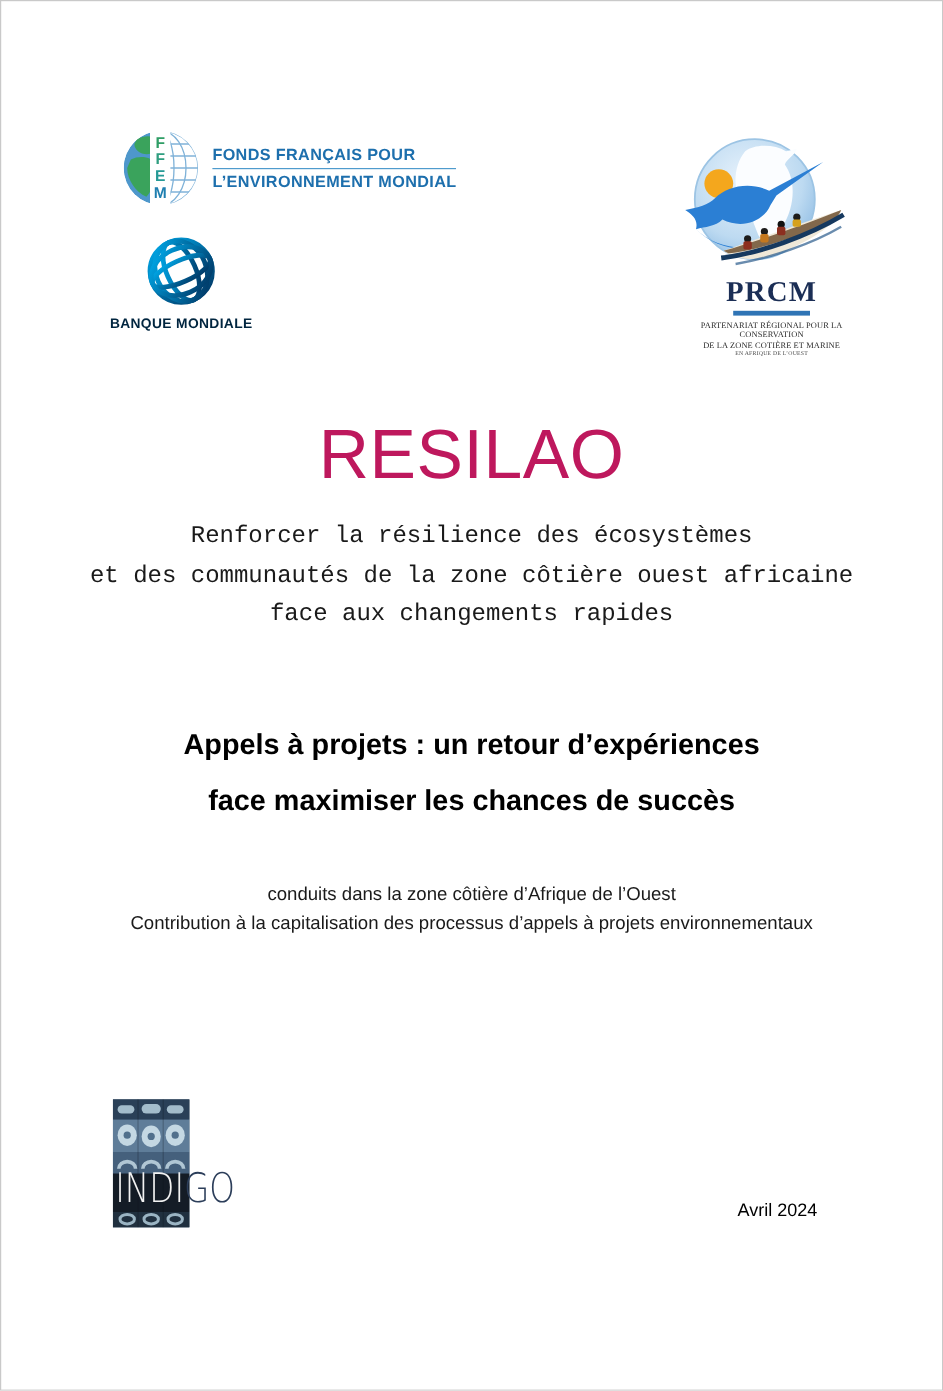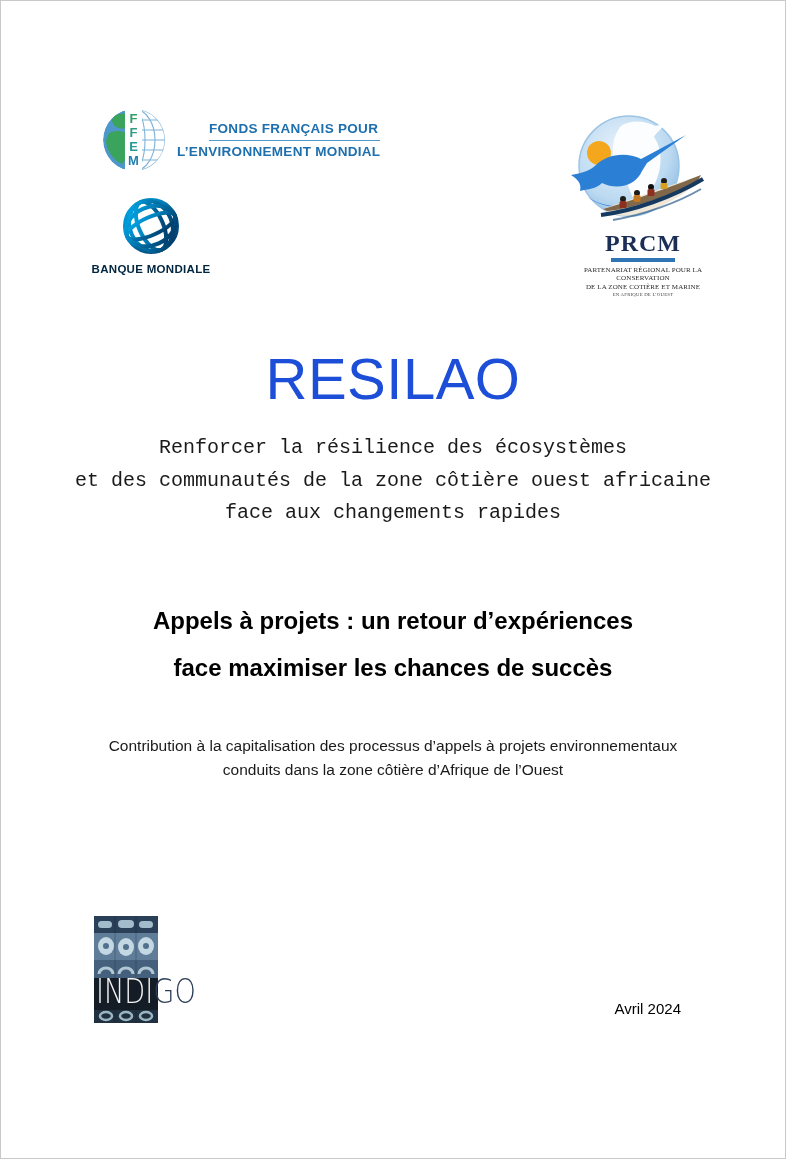--- a/index.html
+++ b/index.html
@@ -7,34 +7,34 @@
     position:relative;
     width:784px;height:1157px;
     border:1px solid #c9c9c9;
     background:#ffffff;
     font-family:"Liberation Sans",sans-serif;
     overflow:hidden;
   }
   
   .ffem{position:absolute;left:100px;top:106px;display:flex;align-items:center;gap:10px;}
   .ffem-text{color:#1d6fad;font-weight:bold;font-size:13.5px;letter-spacing:.3px;line-height:1;}
-  .ffem-line1{display:block;padding-bottom:4px;border-bottom:1.5px solid #4f9bcd;margin-bottom:4px;margin-left:32px;}
+  .ffem-line1{display:block;padding-bottom:4px;border-bottom:1.5px solid #4f9bcd;margin-bottom:4px;}
   .ffem-line2{display:block;}
   
   .wb{position:absolute;left:84px;top:194px;width:132px;text-align:center;}
   .wb-label{margin-top:2px;font-size:11.5px;font-weight:bold;color:#00253f;letter-spacing:.3px;}
   
   .prcm{position:absolute;left:558px;top:108px;width:168px;text-align:center;}
   .prcm-acronym{font-family:"Liberation Serif",serif;font-weight:700;font-size:24px;color:#1b2e55;line-height:1;margin-top:-4px;letter-spacing:1px;}
   .prcm-bar{width:64px;height:3.5px;background:#2f74b5;margin:3px auto 4px auto;}
   .prcm-small{font-family:Liberation Serif, serif;color:#2b2b2b;font-size:7px;line-height:8.5px;letter-spacing:.1px;}
   .prcm-tiny{font-family:"Liberation Serif",serif;color:#444;font-size:4.8px;line-height:7px;letter-spacing:.2px;}
   
   .title{position:absolute;top:346px;left:0;width:100%;text-align:center;
-         font-size:58px;color:#1d4ed8;letter-spacing:.5px;line-height:64px;}
+         font-size:58px;color:#be185d;letter-spacing:.5px;line-height:64px;}
   .subtitle{position:absolute;top:431px;left:0;width:100%;text-align:center;
             font-size:20px;color:#1a1a1a;line-height:32.5px;font-family:Liberation Mono, monospace;}
   .heading{position:absolute;top:596px;left:0;width:100%;text-align:center;
            font-size:24px;font-weight:bold;color:#000;line-height:47px;}
   .note{position:absolute;top:733px;left:0;width:100%;text-align:center;
         font-size:15.5px;color:#1a1a1a;line-height:24px;}
   
   .indigo{position:absolute;left:93px;top:915px;width:64px;height:107px;}
   .indigo-word{
     position:absolute;left:95px;top:973px;
@@ -152,22 +152,22 @@
     <div>et des communautés de la zone côtière ouest africaine</div>
     <div>face aux changements rapides</div>
   </div>
 
   <div class="heading">
     <div>Appels à projets : un retour d’expériences</div>
     <div>face maximiser les chances de succès</div>
   </div>
 
   <div class="note">
+    <div>conduits dans la zone côtière d’Afrique de l’Ouest</div>
     <div>Contribution à la capitalisation des processus d’appels à projets environnementaux</div>
-    <div>conduits dans la zone côtière d’Afrique de l’Ouest</div>
   </div>
 
   <div class="indigo">
     <svg width="64" height="107" viewBox="0 0 64 107">
       <rect width="64" height="107" fill="#31485f"></rect>
       <rect y="0" width="64" height="17" fill="#2a4058"></rect>
       <rect y="17" width="64" height="27" fill="#5f7d99"></rect>
       <rect y="44" width="64" height="18" fill="#45607c"></rect>
       <rect y="62" width="64" height="32" fill="#141c26"></rect>
       <rect y="94" width="64" height="13" fill="#20303f"></rect>

